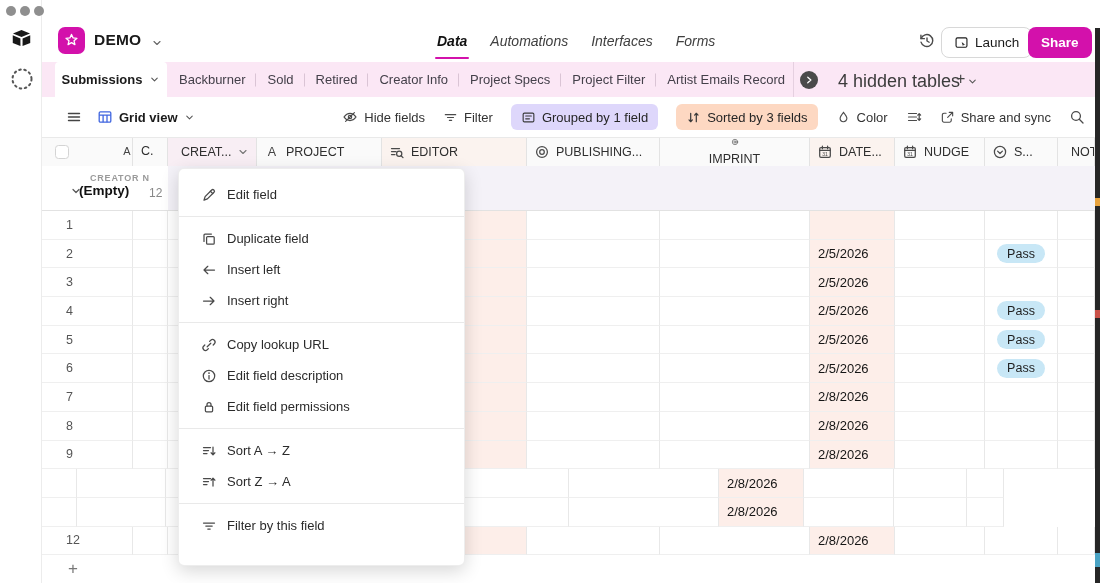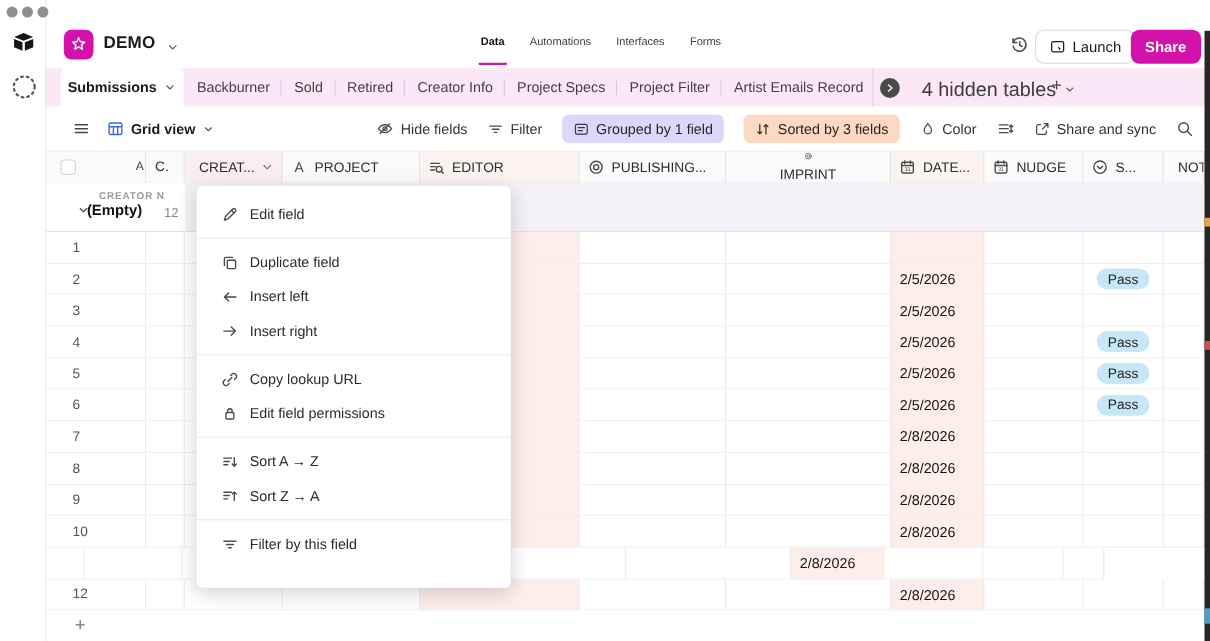--- a/index.html
+++ b/index.html
@@ -12,21 +12,21 @@
   .rail { left:0; top:0; width:42px; height:583px; background:#fff; border-right:1px solid #ececec; z-index:5; }
   .lights { left:6px; top:6px; display:flex; gap:4px; z-index:6; }
   .light { width:10px; height:10px; border-radius:50%; background:#8f8f8f; }
 
   
   .topbar { left:42px; top:0; right:0; height:62px; background:#fff; }
   .app-badge { left:58px; top:27px; width:27px; height:27px; border-radius:7px; display:flex; align-items:center; justify-content:center; }
   .base-name { left:94px; top:31px; font-size:15.5px; font-weight:bold; color:#1a1a1a; letter-spacing:.2px; }
   .base-chevron { left:151px; top:37px; }
   .topnav { left:437px; top:33px; height:29px; display:flex; gap:23px; }
-  .topnav .nav-item { font-size:10px; color:#404040; position:relative; padding-bottom:10px; cursor:default; }
+  .topnav .nav-item { font-size:14px; color:#404040; position:relative; padding-bottom:10px; cursor:default;font-style:italic; }
   .topnav .nav-item.active { color:#111; font-weight:bold; }
   .topnav .nav-item.active::after { content:""; position:absolute; left:-2px; right:-2px; bottom:3px; height:2.5px; border-radius:2px; background:var(--accent); }
   .history-btn { left:918px; top:32px; }
   .launch-btn { left:941px; top:27px; height:31px; border:1px solid #d8d8d8; border-radius:8px; background:#fff; display:flex; align-items:center; gap:6px; padding:0 12px; font-size:13.5px; color:#1a1a1a; }
   .share-btn { left:1028px; top:27px; height:31px; border-radius:8px; display:flex; align-items:center; padding:0 13px; font-size:13.5px; font-weight:bold; color:#fff; }
 
   
   .tabbar { left:42px; top:62px; right:0; height:35px; }
   .tab-active { left:55px; top:62px; width:112px; height:35px; background:#fff; border-radius:4px 4px 0 0; display:flex; align-items:center; justify-content:center; gap:7px; font-size:13px; font-weight:bold; color:#1a1a1a; }
   .tabs-flow { left:168px; top:62px; width:625px; height:35px; display:flex; align-items:center; overflow:hidden; }
@@ -482,21 +482,20 @@
       <div class="cell" style="width: 125px;"></div>
       <div class="cell tint" style="width: 145px;"></div>
       <div class="cell" style="width: 133px;"></div>
       <div class="cell" style="width: 150px;"></div>
       <div class="cell tint date-cell" style="width: 85px;">2/8/2026</div>
       <div class="cell" style="width: 90px;"></div>
       <div class="cell" style="width: 73px;"></div>
       <div class="cell" style="width: 37px;"></div>
     </div>
     <div class="row">
-      <div class="rownum" style="width: 91px;">10</div>
       <div class="cell" style="width: 35px;"></div>
       <div class="cell" style="width: 89px;"></div>
       <div class="cell" style="width: 125px;"></div>
       <div class="cell tint" style="width: 145px;"></div>
       <div class="cell" style="width: 133px;"></div>
       <div class="cell" style="width: 150px;"></div>
       <div class="cell tint date-cell" style="width: 85px;">2/8/2026</div>
       <div class="cell" style="width: 90px;"></div>
       <div class="cell" style="width: 73px;"></div>
       <div class="cell" style="width: 37px;"></div>
@@ -581,20 +580,30 @@
           <path d="M6.2 9.8l3.6-3.6"></path>
           <path d="M8.6 4.4l1.2-1.2a2.55 2.55 0 013.6 3.6L12.2 8"></path>
           <path d="M7.4 11.6l-1.2 1.2a2.55 2.55 0 01-3.6-3.6L3.8 8"></path>
         </g>
       </svg>
       <span>Copy lookup URL</span>
     </div>
     <div class="menu-item">
       <svg width="16" height="16" viewBox="0 0 16 16">
         <g fill="none" stroke="#4a4a4a" stroke-width="1.25" stroke-linecap="round" stroke-linejoin="round">
+          <circle cx="8" cy="8" r="5.7"></circle>
+          <path d="M8 7.6V11"></path>
+        </g>
+        <circle cx="8" cy="5.1" r=".9" fill="#4a4a4a"></circle>
+      </svg>
+      <span>Edit field description</span>
+    </div>
+    <div class="menu-item">
+      <svg width="16" height="16" viewBox="0 0 16 16">
+        <g fill="none" stroke="#4a4a4a" stroke-width="1.25" stroke-linecap="round" stroke-linejoin="round">
           <rect x="4.4" y="7" width="7.2" height="5.9" rx="1.1"></rect>
           <path d="M6 7V5.6a2 2 0 014 0V7"></path>
         </g>
       </svg>
       <span>Edit field permissions</span>
     </div>
     <div class="menu-divider"></div>
     <div class="menu-item">
       <svg width="16" height="16" viewBox="0 0 16 16">
         <g fill="none" stroke="#4a4a4a" stroke-width="1.25" stroke-linecap="round" stroke-linejoin="round">

